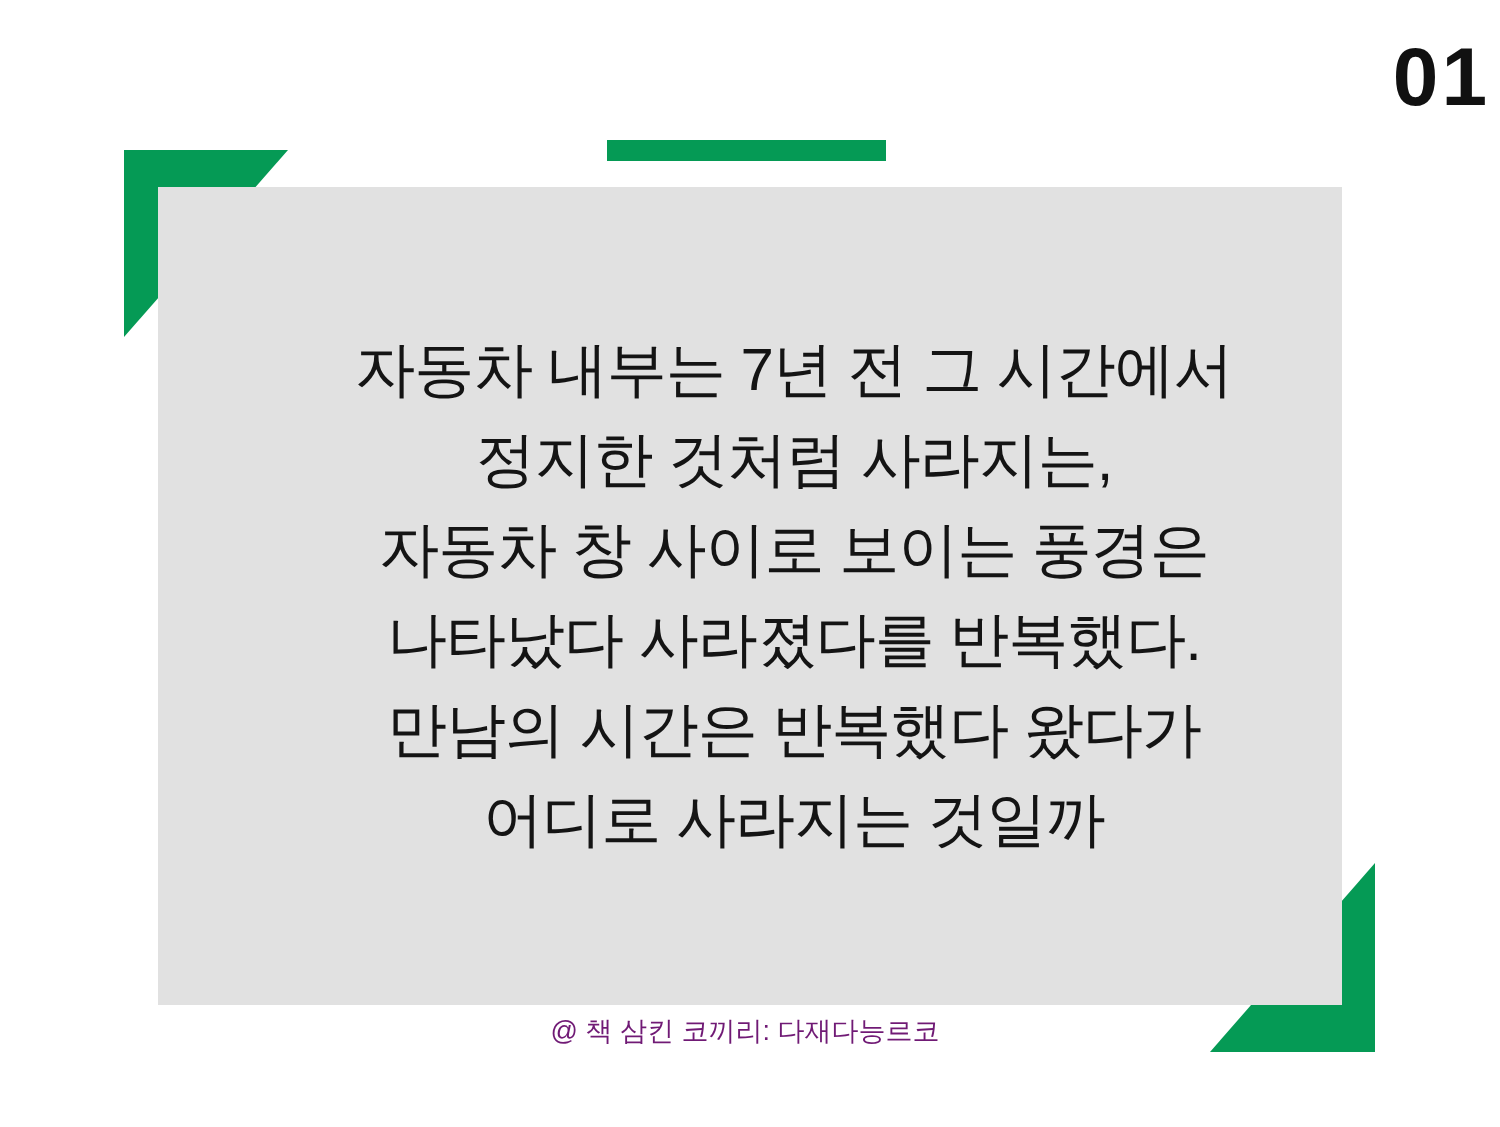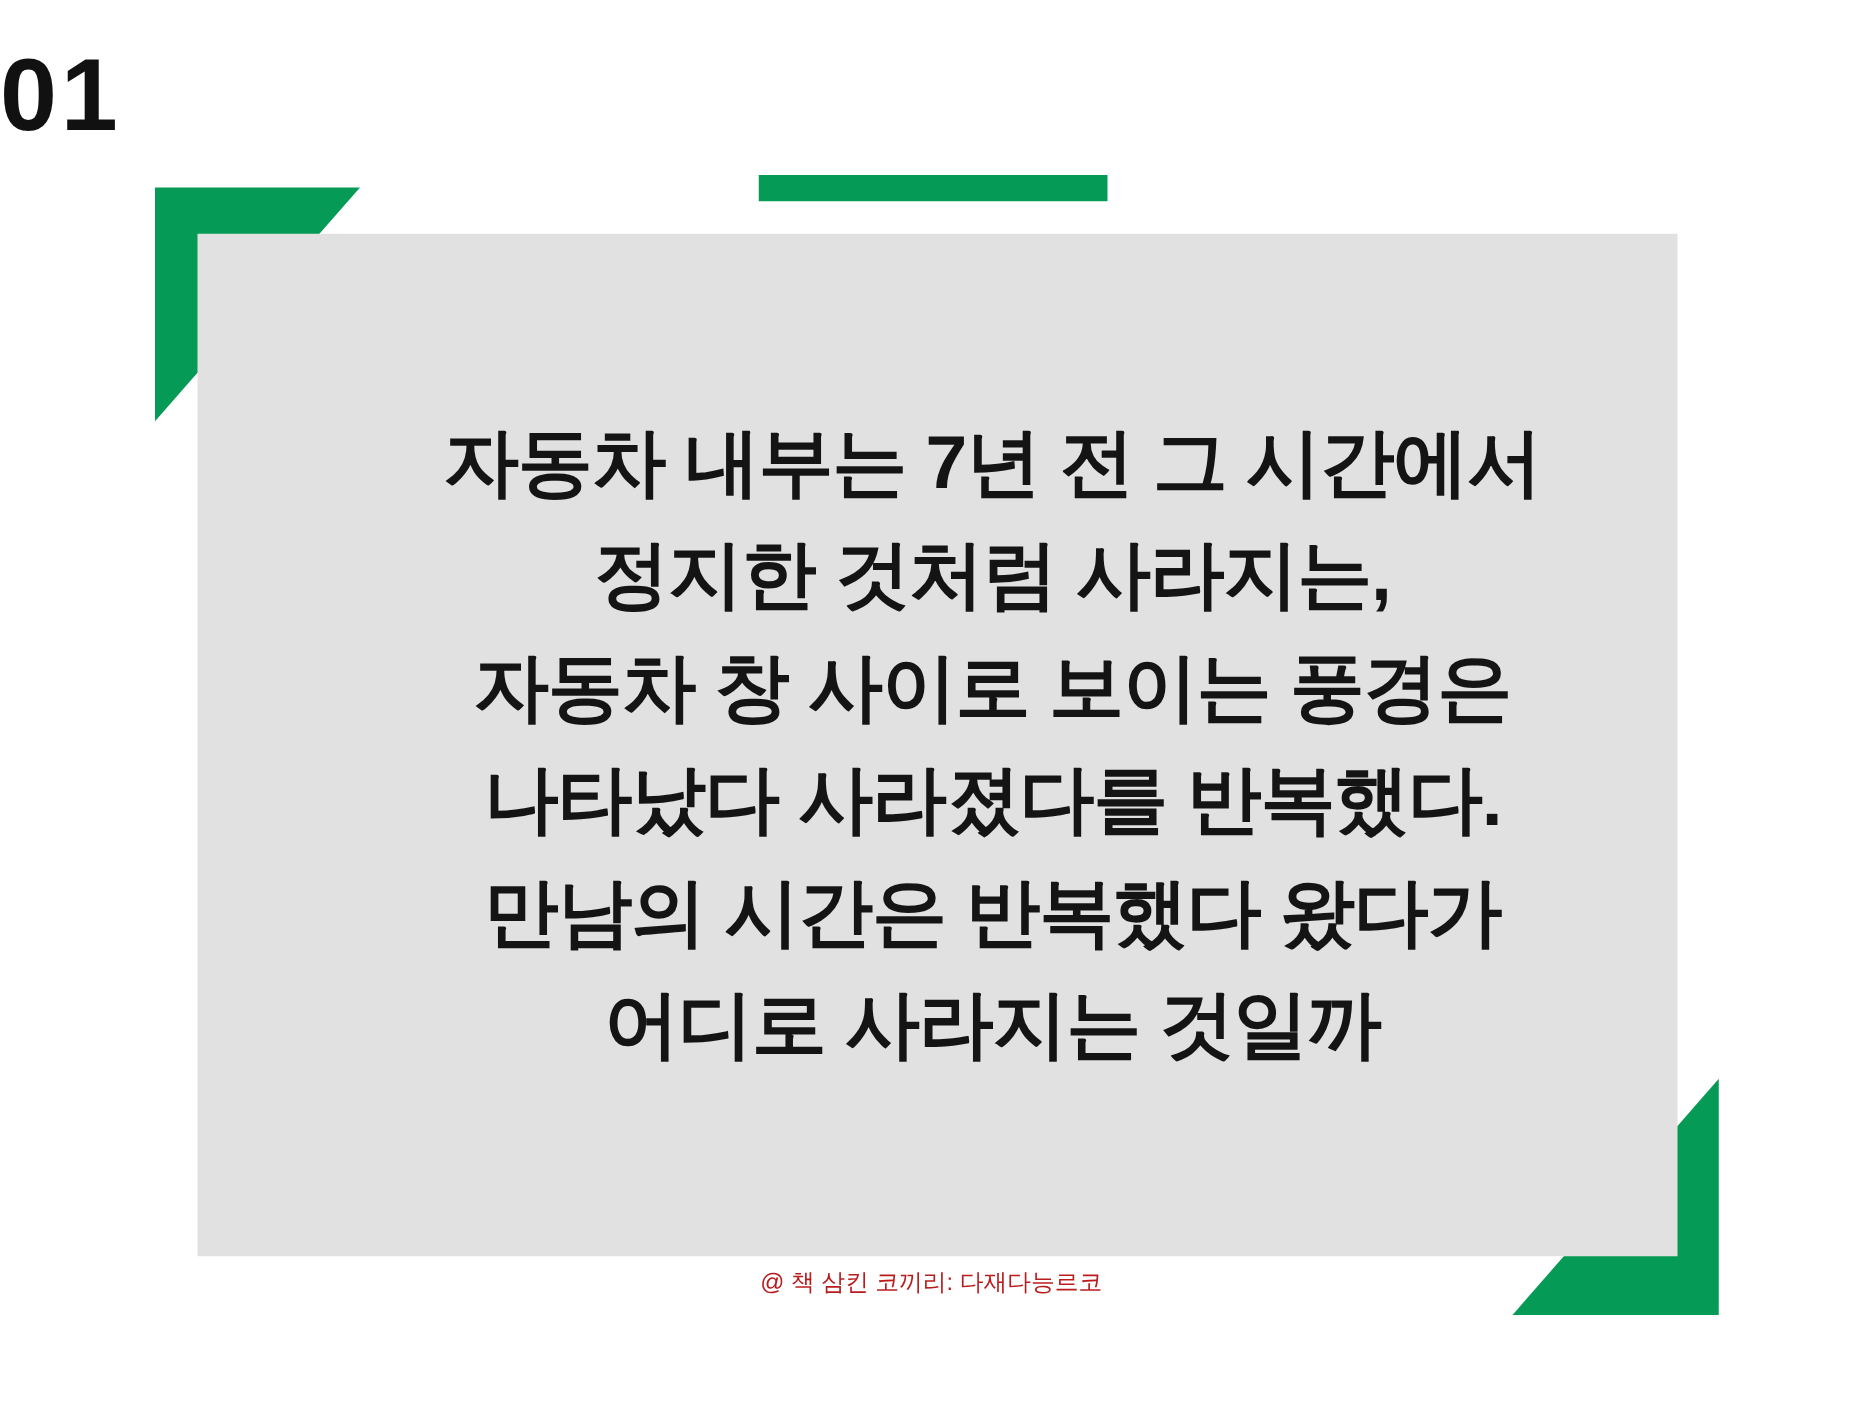--- a/index.html
+++ b/index.html
@@ -16,21 +16,21 @@
     overflow: hidden;
     font-family: "Liberation Sans", "DejaVu Sans", sans-serif;
   }
 
   
   #section-number {
     position: absolute;
     left: 0;
     top: 36px;
     width: 1490px;
-    text-align: left;
+    text-align: right;
     font-size: 82px;
     font-weight: 700;
     letter-spacing: 3px;
     color: #111111;
     line-height: 1;
     font-family: "Liberation Sans", "DejaVu Sans", sans-serif;
   }
 
   #header-rule {
     position: absolute;
@@ -73,21 +73,21 @@
   }
 
   #quote-text {
     position: absolute;
     left: 0;
     top: 138px;
     width: 1272px;
     text-align: center;
     color: #141414;
     font-size: 60px;
-    font-weight: 700;
+    font-weight: 400;
     line-height: 90px;
     letter-spacing: -1px;
     font-family: "Liberation Sans", "DejaVu Sans", sans-serif;
   }
 
   #quote-text .quote-line {
     display: block;
     white-space: pre;
   }
 
@@ -102,22 +102,22 @@
 
   #brand-logo svg { display: block; }
 
   
   #caption {
     position: absolute;
     left: 0;
     top: 1013px;
     width: 1490px;
     text-align: center;
-    font-size: 19px;
-    color: #b91c1c;
+    font-size: 27px;
+    color: #701a75;
     letter-spacing: 0px;
     font-family: "Liberation Sans", "DejaVu Sans", sans-serif;
   }
 </style>
 </head>
 <body>
 
 <div id="card">
 
   <div id="section-number">01</div>

